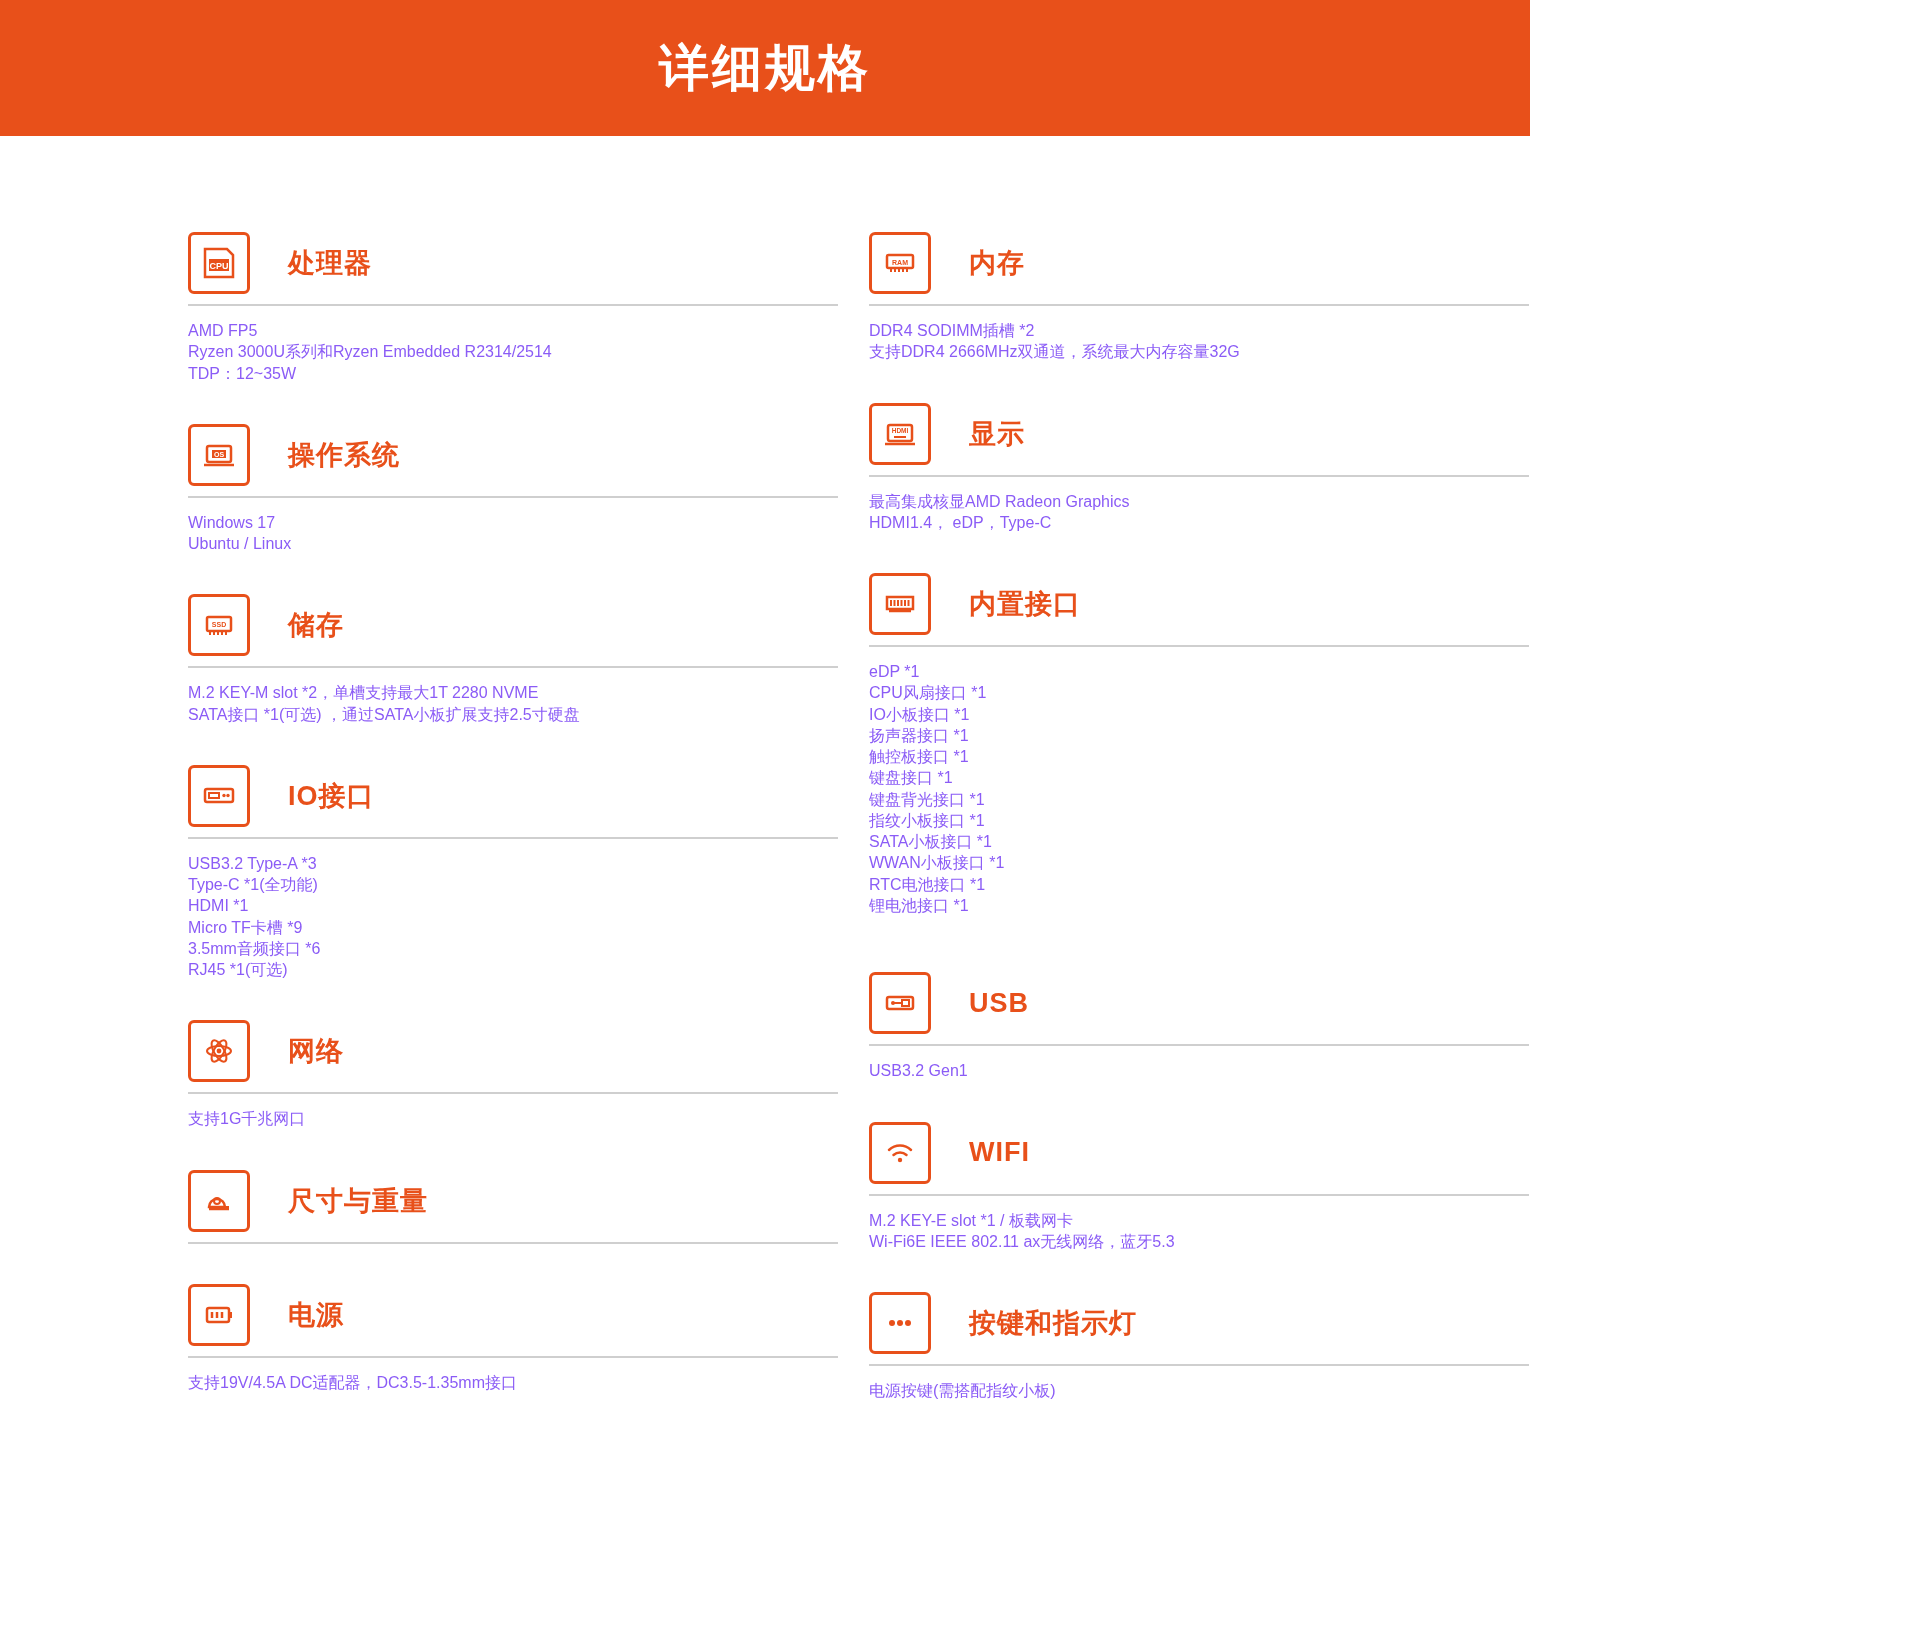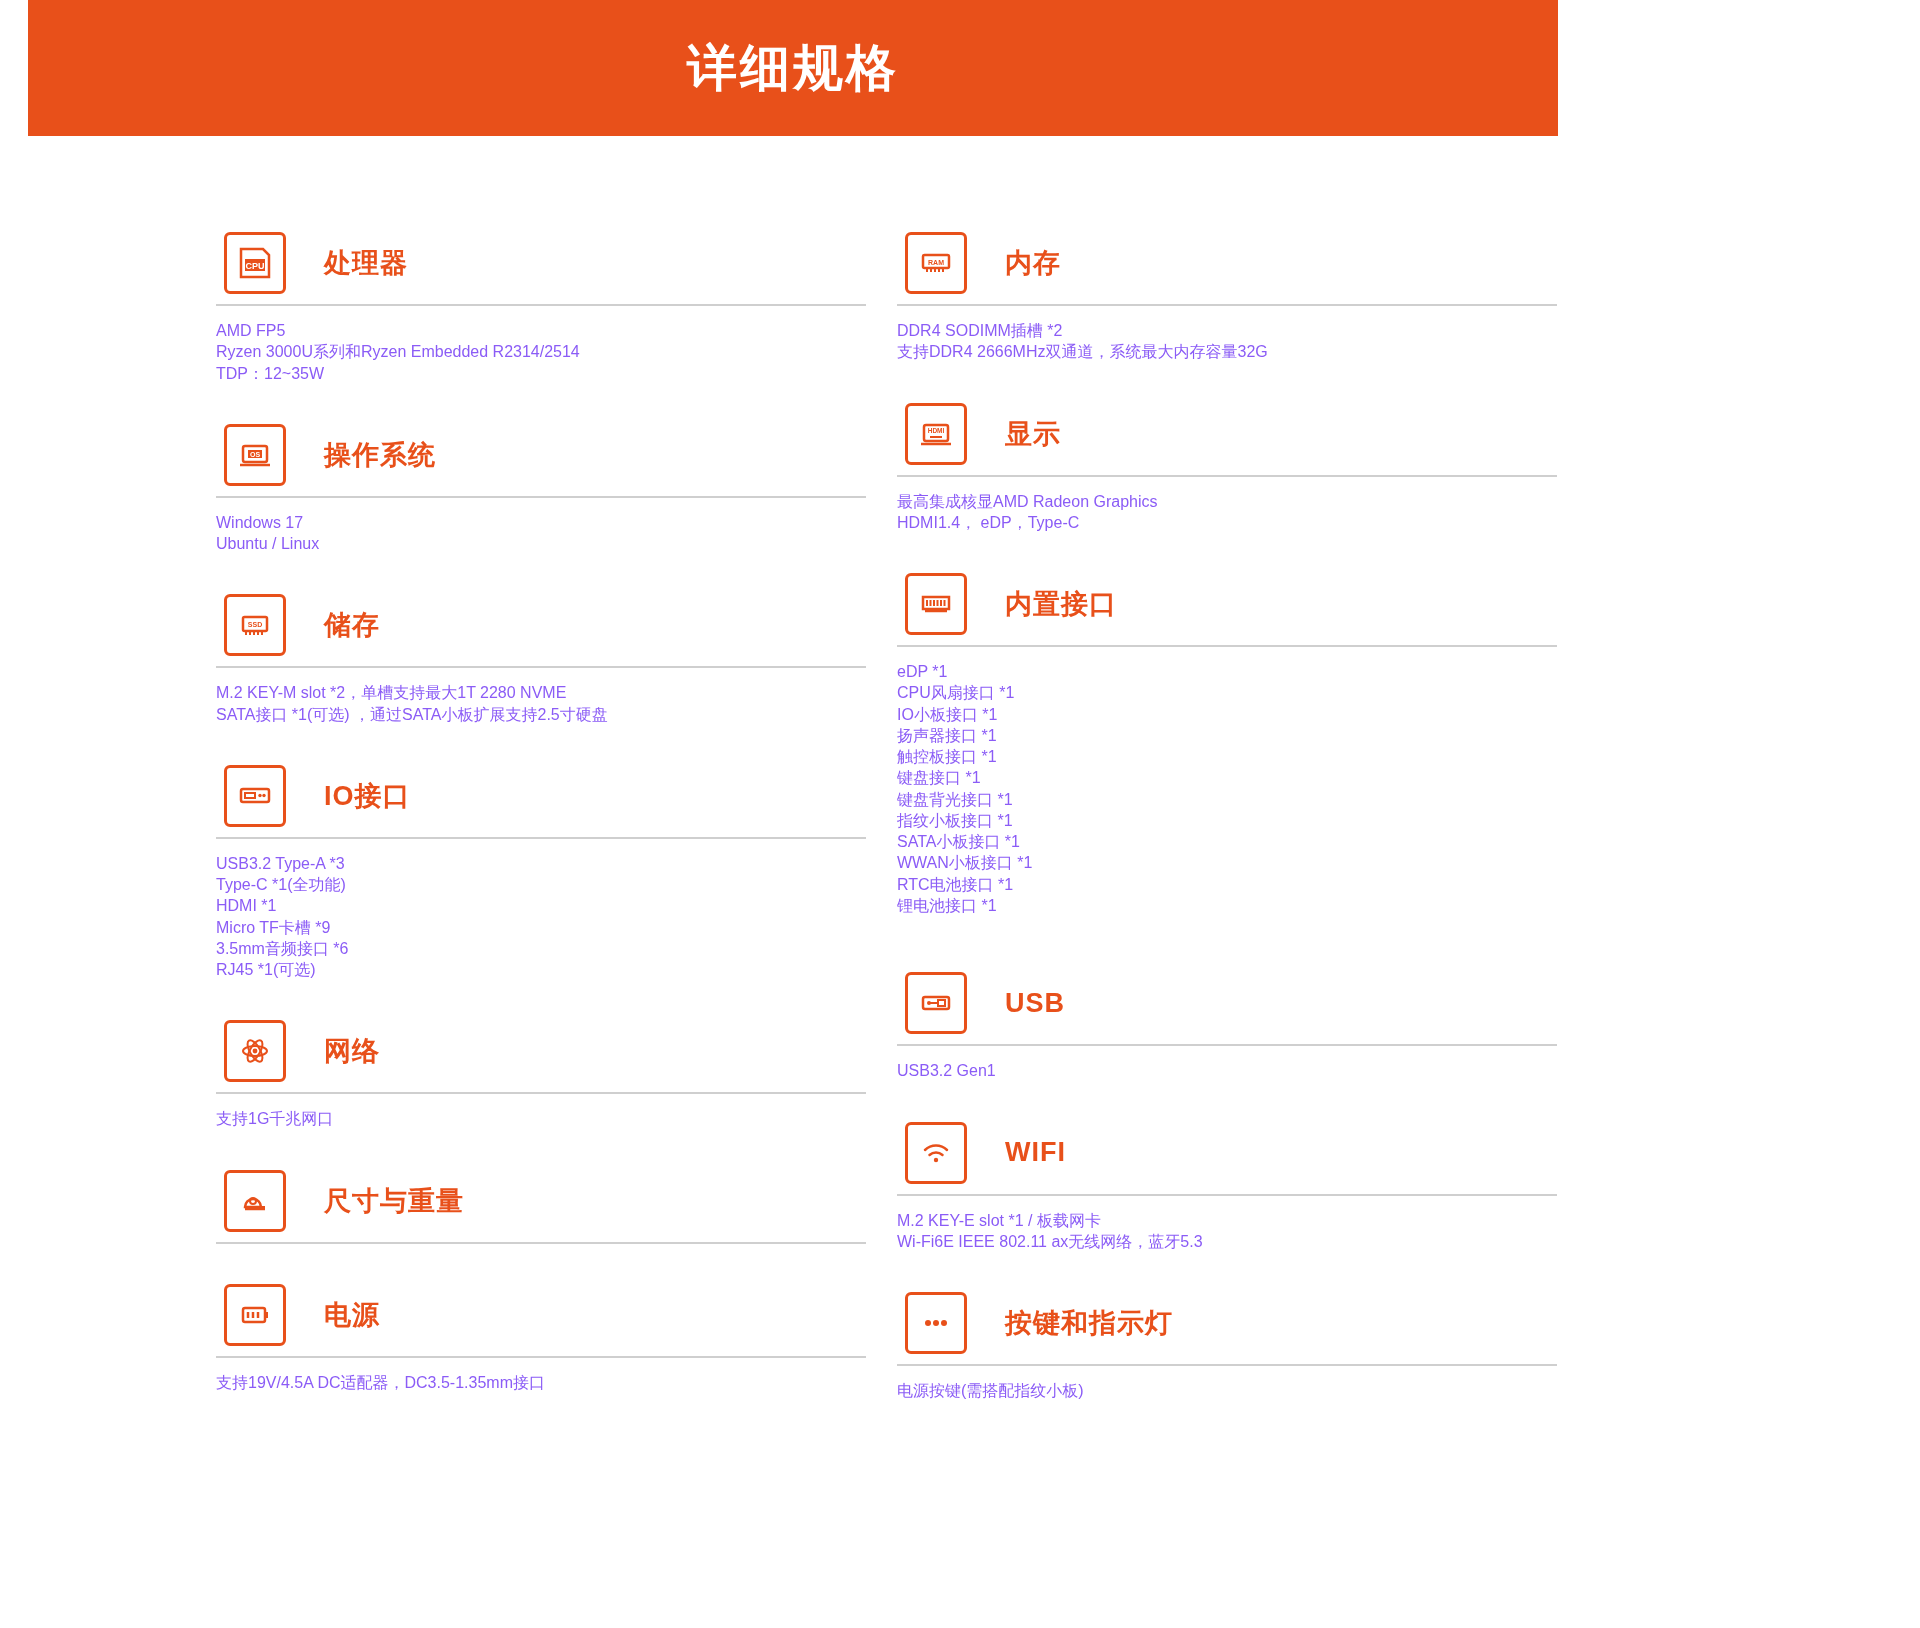--- a/index.html
+++ b/index.html
@@ -11,21 +11,20 @@
     width: 1920px;
     height: 1628px;
     font-family: "Liberation Sans", sans-serif;
     color: #2b2b2b;
     overflow: hidden;
   }
   .page {
     position: relative;
     width: 1530px;
     height: 1628px;
-    padding-left: 28px;
   }
   .header {
     width: 100%;
     height: 136px;
     background: #e8501a;
     display: flex;
     align-items: center;
     justify-content: center;
     box-sizing: border-box;
   }
@@ -88,21 +87,20 @@
   .icon {
     width: 62px;
     height: 62px;
     border: 3px solid #e8501a;
     border-radius: 6px;
     box-sizing: border-box;
     display: flex;
     align-items: center;
     justify-content: center;
     flex: 0 0 auto;
-    margin-left: 8px;
   }
   .icon svg { display: block; }
   .gap-md { height: 24px; }
   .gap-lg { height: 40px; }
 </style>
 </head>
 <body>
 
 <div class="page">
 

